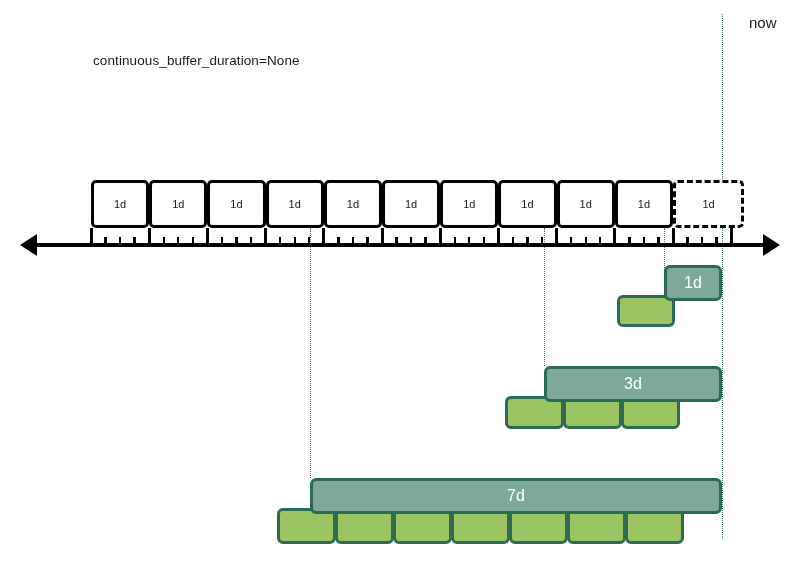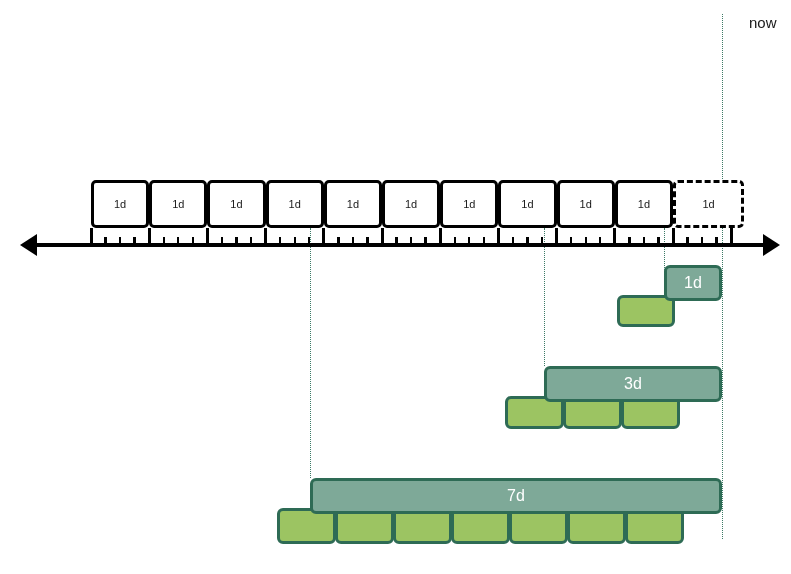--- a/index.html
+++ b/index.html
@@ -97,20 +97,21 @@
     border:3px solid #2e6b55;
     border-radius:6px;
     background:#9cc462;
   }
 </style>
 </head>
 <body>
 
 <div id="stage">
 
+  <div class="caption" style="left:93px;top:53px;">continuous_buffer_duration=None</div>
 
   <div class="now-label" style="left:749px;top:14px;">now</div>
 
   <div class="vguide" style="left:722px;top:14px;height:525px;"></div>
   <div class="vguide" style="left:664px;top:228px;height:42px;"></div>
   <div class="vguide" style="left:544px;top:228px;height:138px;"></div>
   <div class="vguide" style="left:310px;top:228px;height:250px;"></div>
 
   <div id="dayboxes">
       <div class="daybox" style="left: 91px; top: 180px; width: 58.2px; height: 48px;">

